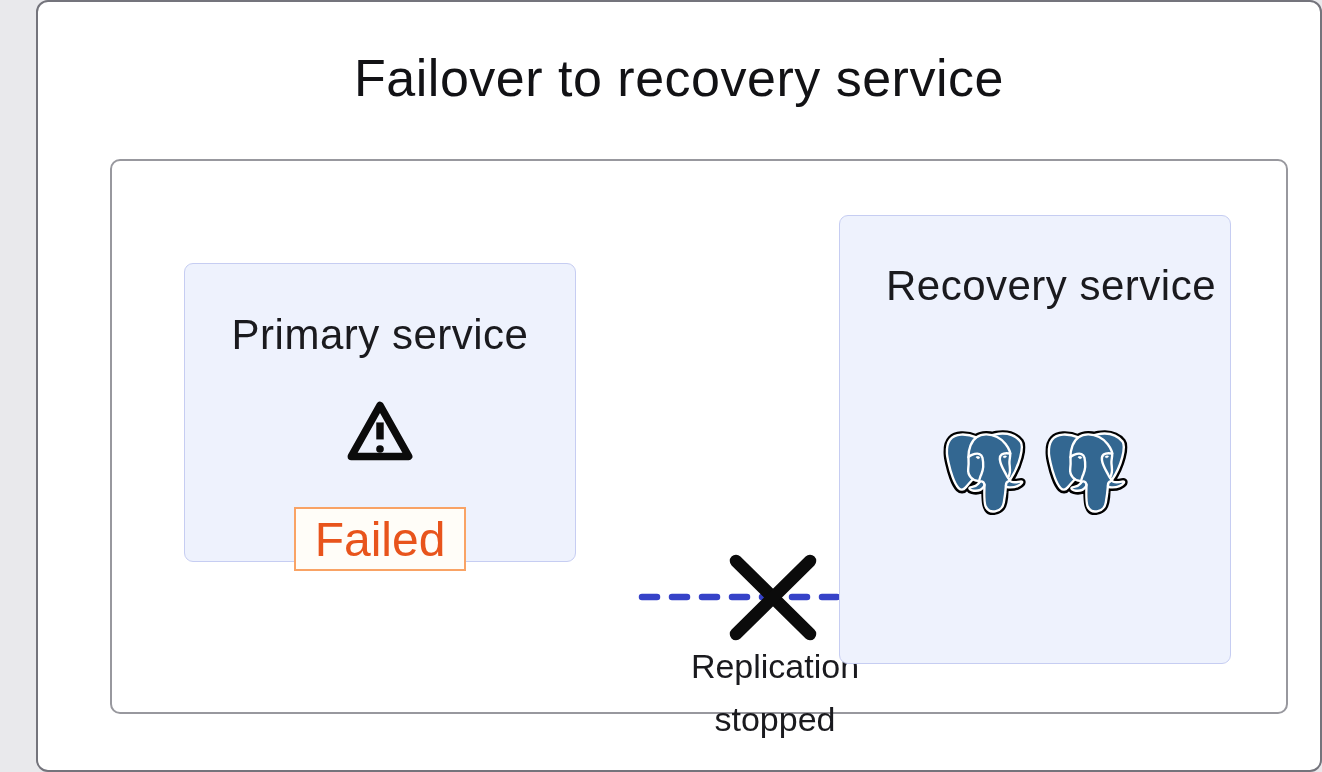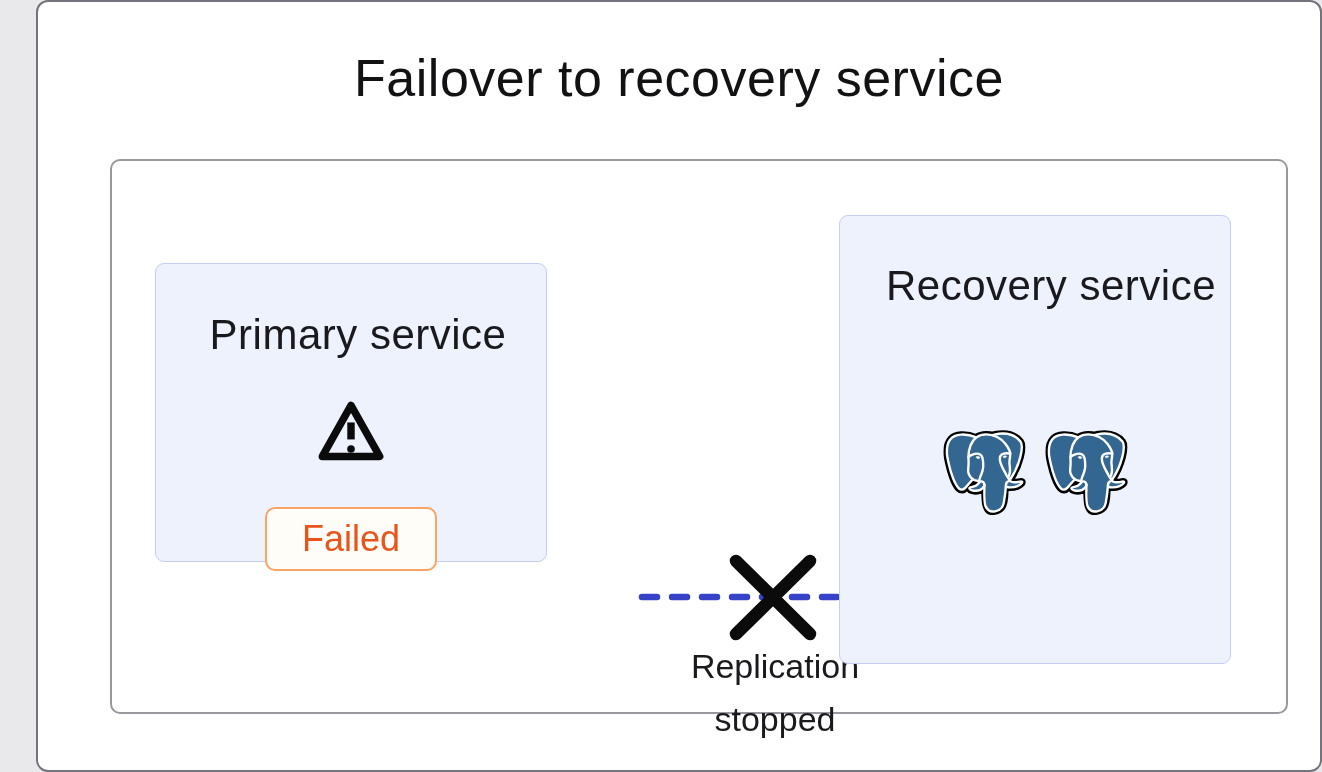--- a/index.html
+++ b/index.html
@@ -47,25 +47,24 @@
     box-sizing: border-box;
   }
   .service-box {
     position: absolute;
     background: #eef2fd;
     border: 1.5px solid #c6cdf2;
     border-radius: 9px;
     box-sizing: border-box;
   }
   .primary-box {
-    left: 43px;
+    left: 72px;
     top: 102px;
     width: 392px;
     height: 299px;
-    padding-left: 7px;
   }
   .recovery-box {
     left: 727px;
     top: 54px;
     width: 392px;
     height: 449px;
     padding-left: 16px;
   }
   .box-title {
     position: absolute;
@@ -101,22 +100,22 @@
     left: 0;
     width: 100%;
     display: flex;
     justify-content: center;
     gap: 19px;
   }
   .status-badge {
     position: absolute;
     left: 50%;
     transform: translateX(-50%);
-    border-radius: 10px;
-    font-size: 36px;
+    border-radius: 0;
+    font-size: 48px;
     display: flex;
     align-items: center;
     justify-content: center;
     box-sizing: border-box;
   }
   .failed-badge {
     top: 243px;
     width: 172px;
     height: 64px;
     background: #fffdf8;

